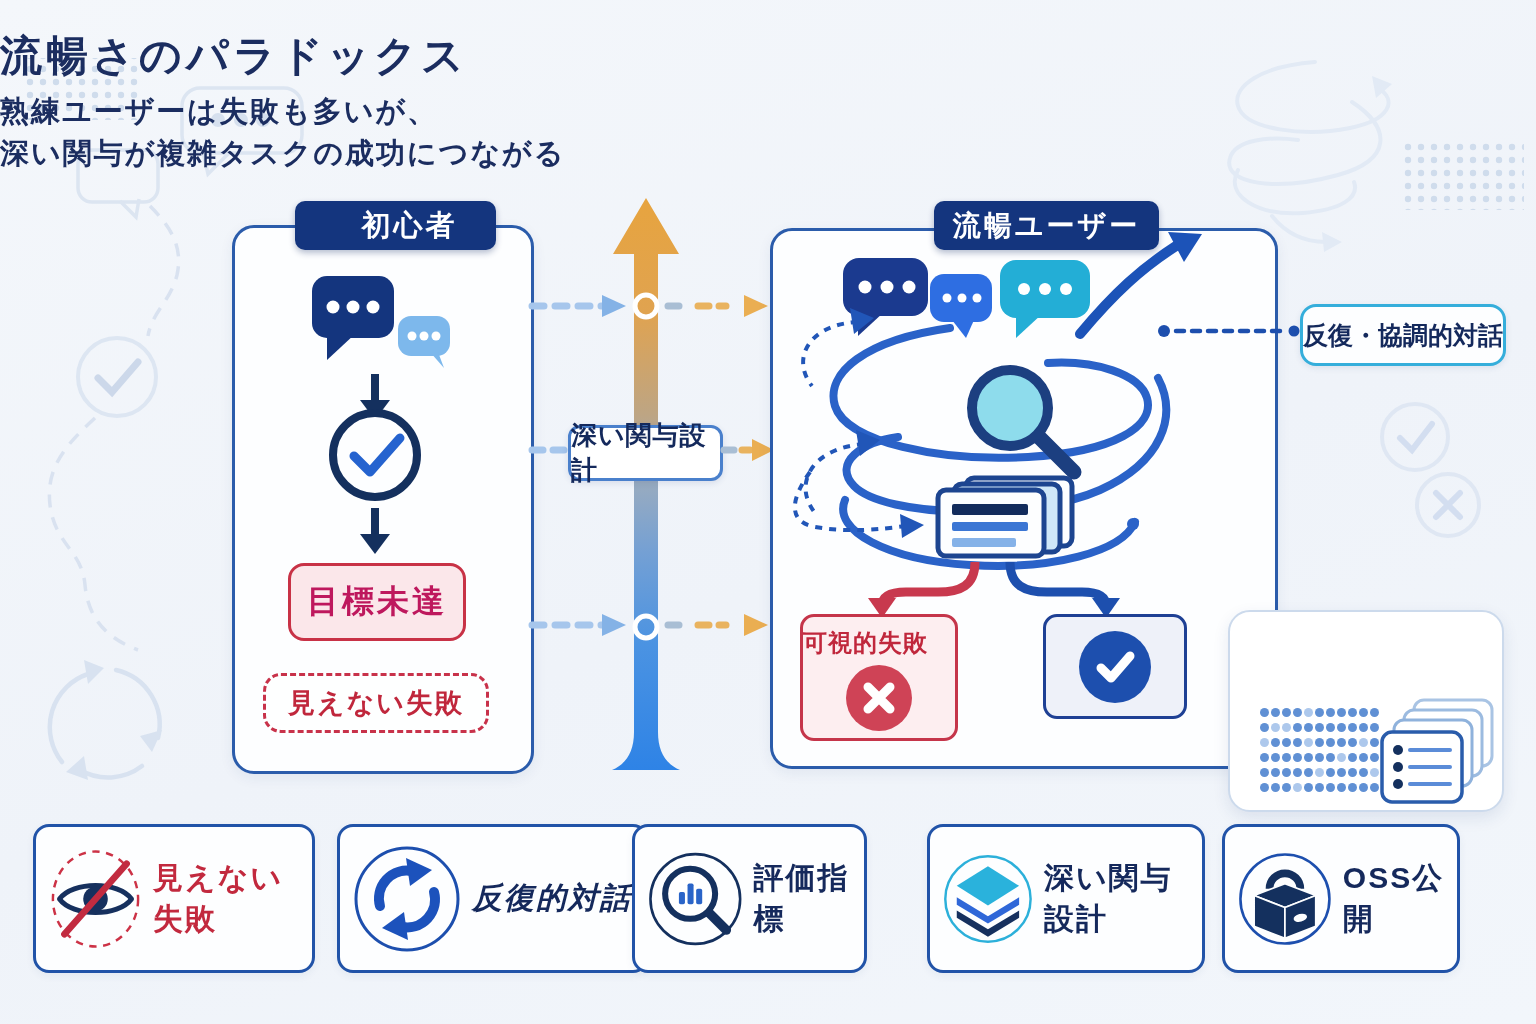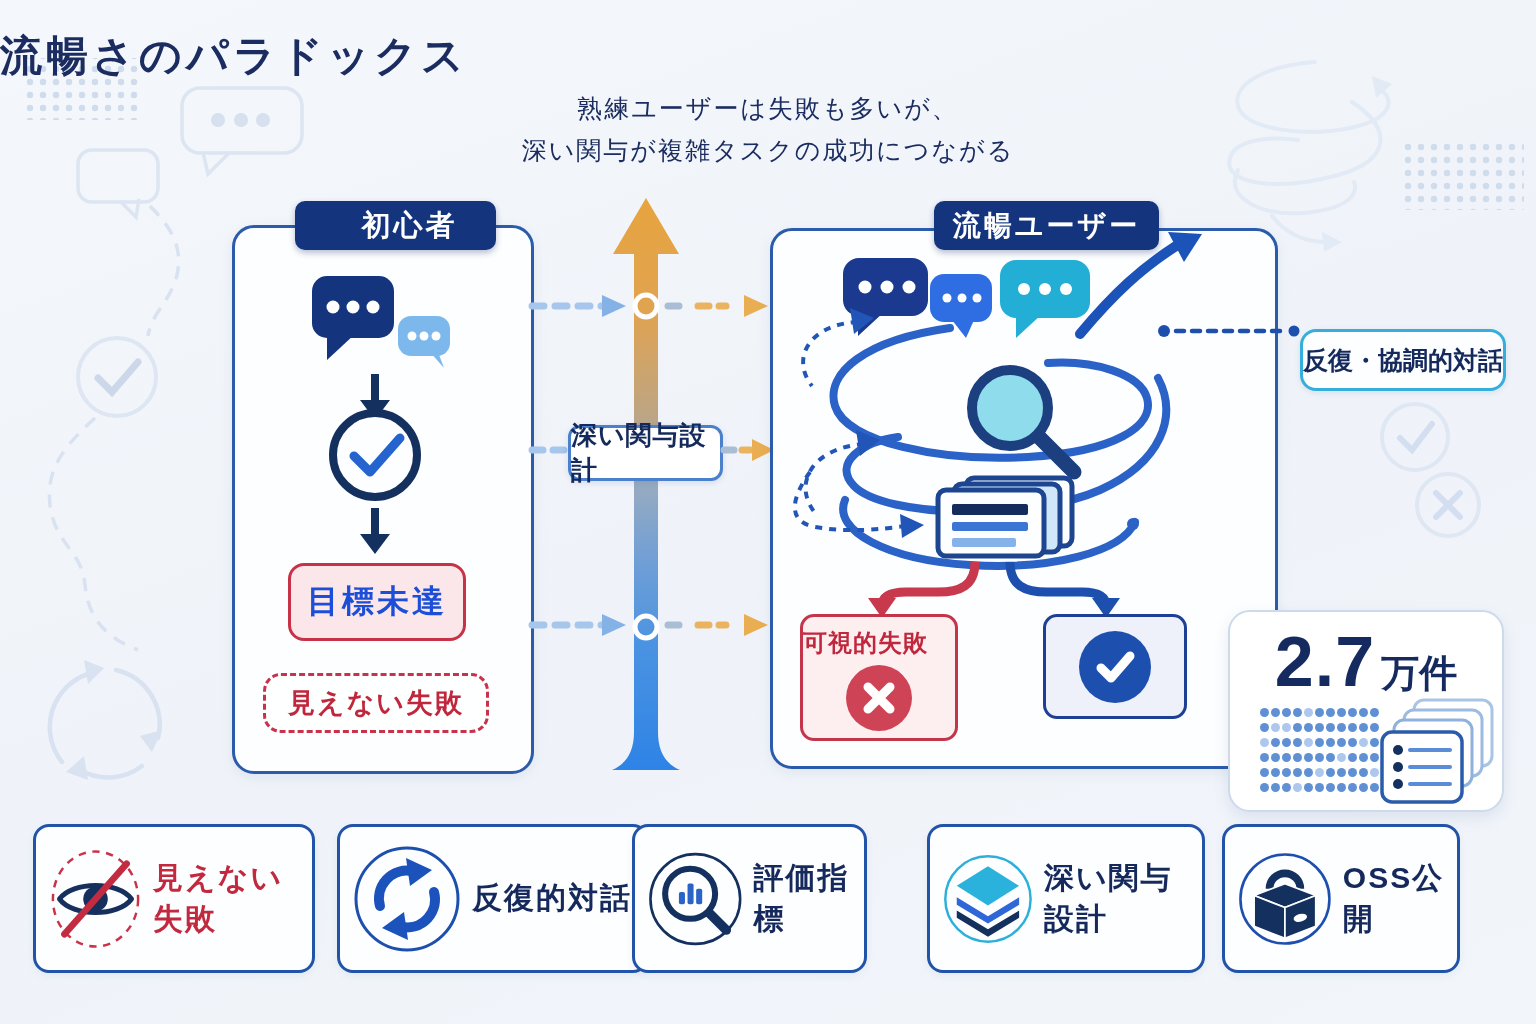--- a/index.html
+++ b/index.html
@@ -3,43 +3,43 @@
 <meta charset="utf-8">
 <style>
   html,body{margin:0;padding:0;}
   .canvas{
     position:relative; width:1536px; height:1024px; overflow:hidden;
     background:linear-gradient(160deg,#f4f7fb 0%,#eff3f9 55%,#f2f6fb 100%);
     font-family:"Liberation Sans","DejaVu Sans",sans-serif; color:#15295c;
   }
   .abs{position:absolute;}
   .title{top:28px; left:0; width:100%; text-align:left; font-size:42px; font-weight:900; letter-spacing:4px; color:#1b2d60;}
-  .subtitle{left:0; width:100%; text-align:center; font-size:25px; font-weight:400; letter-spacing:2px; color:#1b2d60;}
+  .subtitle{left:0; width:100%; font-size:29px; font-weight:700; letter-spacing:2px; color:#1b2d60;}
   .s1{top:92px;} .s2{top:134px;}
 
   .panel{background:#fdfeff; border:3px solid #2b5cab; border-radius:22px; box-shadow:0 4px 14px rgba(30,60,120,.07);}
   .left-panel{left:232px; top:225px; width:296px; height:543px;}
   .right-panel{left:770px; top:228px; width:502px; height:535px;}
   .pill{background:#14357e; color:#fff; border-radius:10px; display:flex; align-items:center; justify-content:center;
         font-weight:800; letter-spacing:3px; box-shadow:0 3px 6px rgba(15,40,95,.3);}
   .left-pill{left:295px; top:201px; width:173px; height:49px; font-size:29px;padding-left:28px;}
   .right-pill{left:920px; top:201px; width:225px; height:49px; font-size:28px;margin-left:14px;}
 
   .goal-box{left:288px; top:563px; width:172px; height:72px; background:#fbe7ea; border:3px solid #c83246; border-radius:16px;
-            color:#1d4ed8; font-size:32px; font-weight:900; letter-spacing:3px; display:flex; align-items:center; justify-content:center;}
+            color:#be185d; font-size:32px; font-weight:900; letter-spacing:3px; display:flex; align-items:center; justify-content:center;}
   .invisible-box{left:263px; top:673px; width:220px; height:54px; border:3px dashed #c8324a; border-radius:18px; background:rgba(255,255,255,.65);
             color:#c0273c; font-size:27px; font-weight:900; letter-spacing:2px; display:flex; align-items:center; justify-content:center;}
 
   .axis-label{left:568px; top:425px; width:149px; height:50px; background:#ffffff; border:3px solid #4a80cc; border-radius:12px;
             font-size:26px; font-weight:900; letter-spacing:1px; display:flex; align-items:center; justify-content:center; color:#14295c;
             box-shadow:0 2px 6px rgba(30,60,120,.12);}
 
   .side-label{left:1300px; top:304px; width:200px; height:56px; background:#fdfeff; border:3px solid #35aedb; border-radius:16px;
             font-size:25px; font-weight:900; display:flex; align-items:center; justify-content:center; color:#14295c;
-            box-shadow:0 2px 6px rgba(30,60,120,.10);margin-top:25px;}
+            box-shadow:0 2px 6px rgba(30,60,120,.10);}
 
   .visible-failure-box{left:800px; top:614px; width:152px; height:121px; background:#fdeef0; border:3px solid #c5354a; border-radius:14px; text-align:left;}
   .vf-label{margin-top:10px; font-size:24px; font-weight:900; letter-spacing:1px; color:#c0273c;}
   .x-circle{width:66px; height:66px; border-radius:50%; background:#cf4356; margin:6px auto 0; display:flex; align-items:center; justify-content:center;}
 
   .success-box{left:1043px; top:614px; width:138px; height:99px; background:#eef1f9; border:3px solid #1e4094; border-radius:14px;
             display:flex; align-items:center; justify-content:center;}
   .check-circle-big{width:72px; height:72px; border-radius:50%; background:#1d4fae; display:flex; align-items:center; justify-content:center;}
 
   .stat-card{left:1228px; top:610px; width:272px; height:198px; background:#ffffff; border:2px solid #ccdaec; border-radius:22px;
@@ -275,23 +275,20 @@
   </div>
 
   <svg class="abs" style="left:1150px;top:318px" width="152" height="26" viewBox="0 0 152 26">
     <circle cx="14" cy="13" r="6" fill="#1d4fae"></circle>
     <line x1="26" y1="13" x2="134" y2="13" stroke="#1d4fae" stroke-width="4.5" stroke-dasharray="8 8" stroke-linecap="round"></line>
     <circle cx="144" cy="13" r="5.5" fill="#1d4fae"></circle>
   </svg>
   <div class="abs side-label">反復・協調的対話</div>
 
   <div class="abs stat-card">
-    <div class="stat-value-row">
-      <span class="stat-value">2.7</span><span class="stat-unit">万件</span>
-    </div>
     <div class="dot-matrix" id="dotMatrix" style="grid-template-columns: repeat(11, 11px);">
         <span class="dot"></span>
         <span class="dot"></span>
         <span class="dot"></span>
         <span class="dot"></span>
         <span class="dot light"></span>
         <span class="dot"></span>
         <span class="dot"></span>
         <span class="dot"></span>
         <span class="dot"></span>
@@ -370,21 +367,21 @@
   <div class="abs legend-box" style="left:33px;width:282px;">
     <svg width="116" height="126" viewBox="0 0 116 126">
       <ellipse cx="58" cy="63" rx="52" ry="58" fill="none" stroke="#cc3246" stroke-width="3" stroke-dasharray="9 8"></ellipse>
       <path d="M 14,63 C 30,41 86,41 102,63 C 86,85 30,85 14,63 Z" fill="#fdfeff" stroke="#16305e" stroke-width="6" stroke-linejoin="round"></path>
       <circle cx="58" cy="63" r="15" fill="#16305e"></circle>
       <line x1="96" y1="20" x2="20" y2="106" stroke="#c22b40" stroke-width="8" stroke-linecap="round"></line>
     </svg>
     <span class="legend-label red">見えない失敗</span>
   </div>
 
-  <div class="abs legend-box" style="left:337px;width:312px;">
+  <div class="abs legend-box" style="left:337px;width:312px;font-style:italic;">
     <svg width="110" height="110" viewBox="0 0 110 110">
       <circle cx="55" cy="55" r="51" fill="none" stroke="#1d4fae" stroke-width="3"></circle>
       <path d="M 28,62 A 28,28 0 0 1 60,27" fill="none" stroke="#1c52bc" stroke-width="10" stroke-linecap="round"></path>
       <polygon points="80,26 54,14 58,42" fill="#1c52bc"></polygon>
       <path d="M 82,48 A 28,28 0 0 1 50,83" fill="none" stroke="#1c52bc" stroke-width="10" stroke-linecap="round"></path>
       <polygon points="30,84 56,96 52,68" fill="#1c52bc"></polygon>
     </svg>
     <span class="legend-label">反復的対話</span>
   </div>
 

